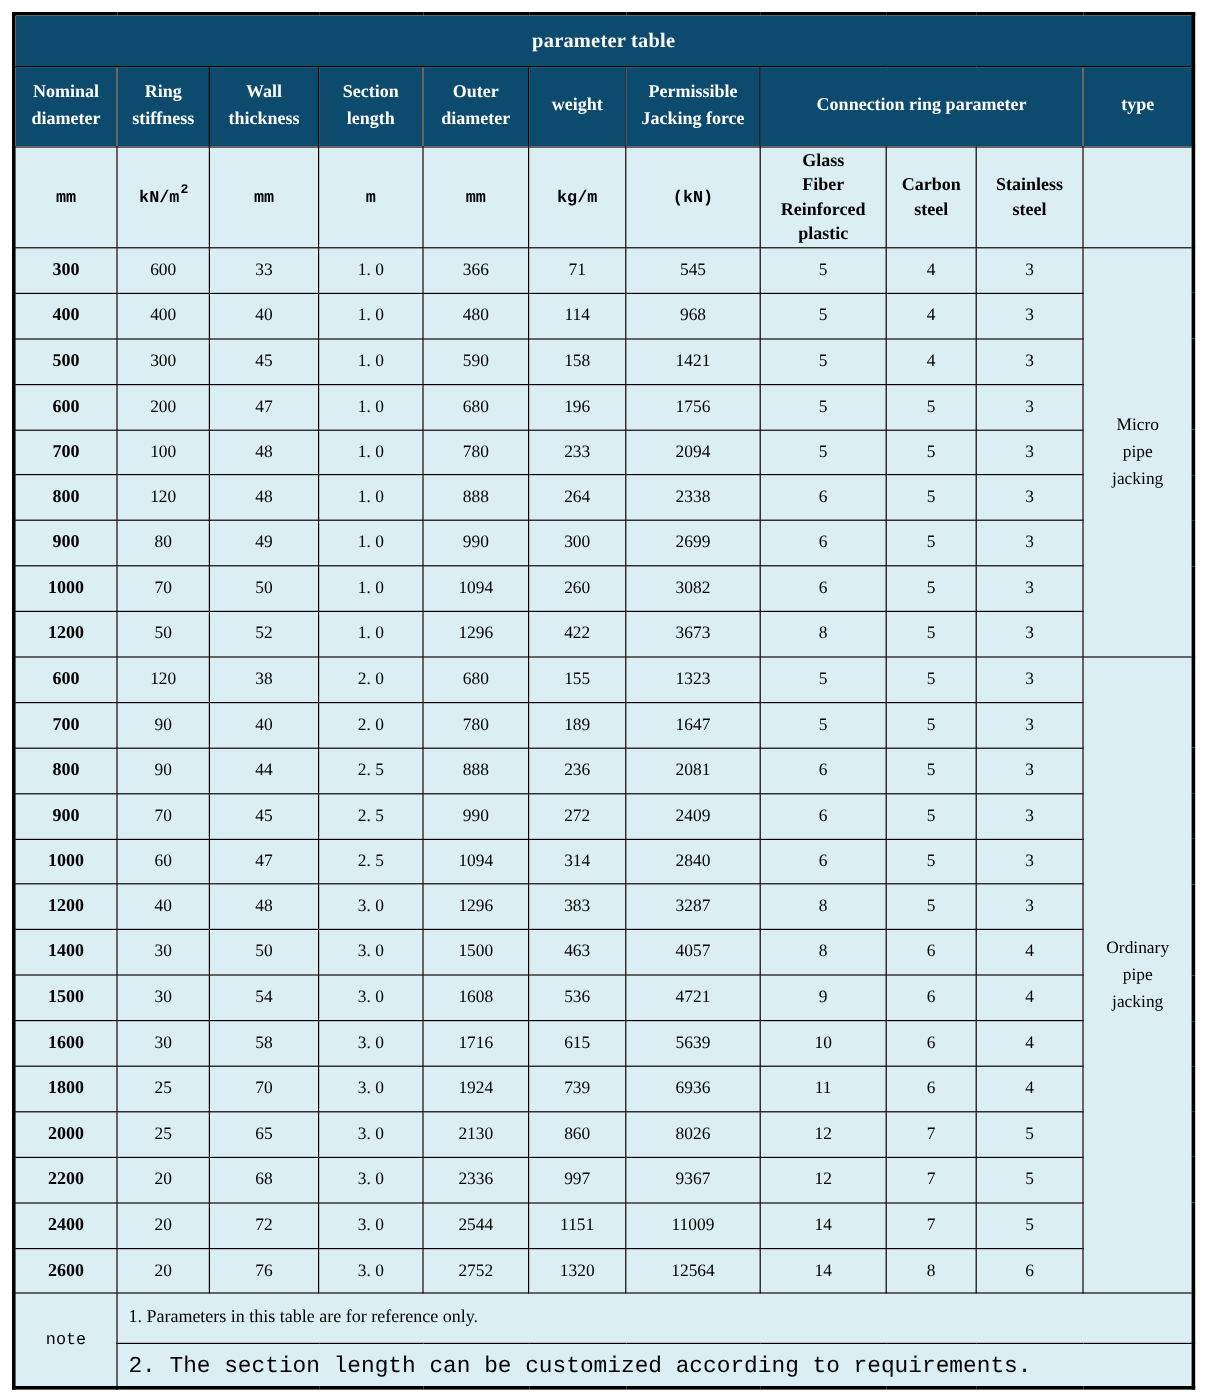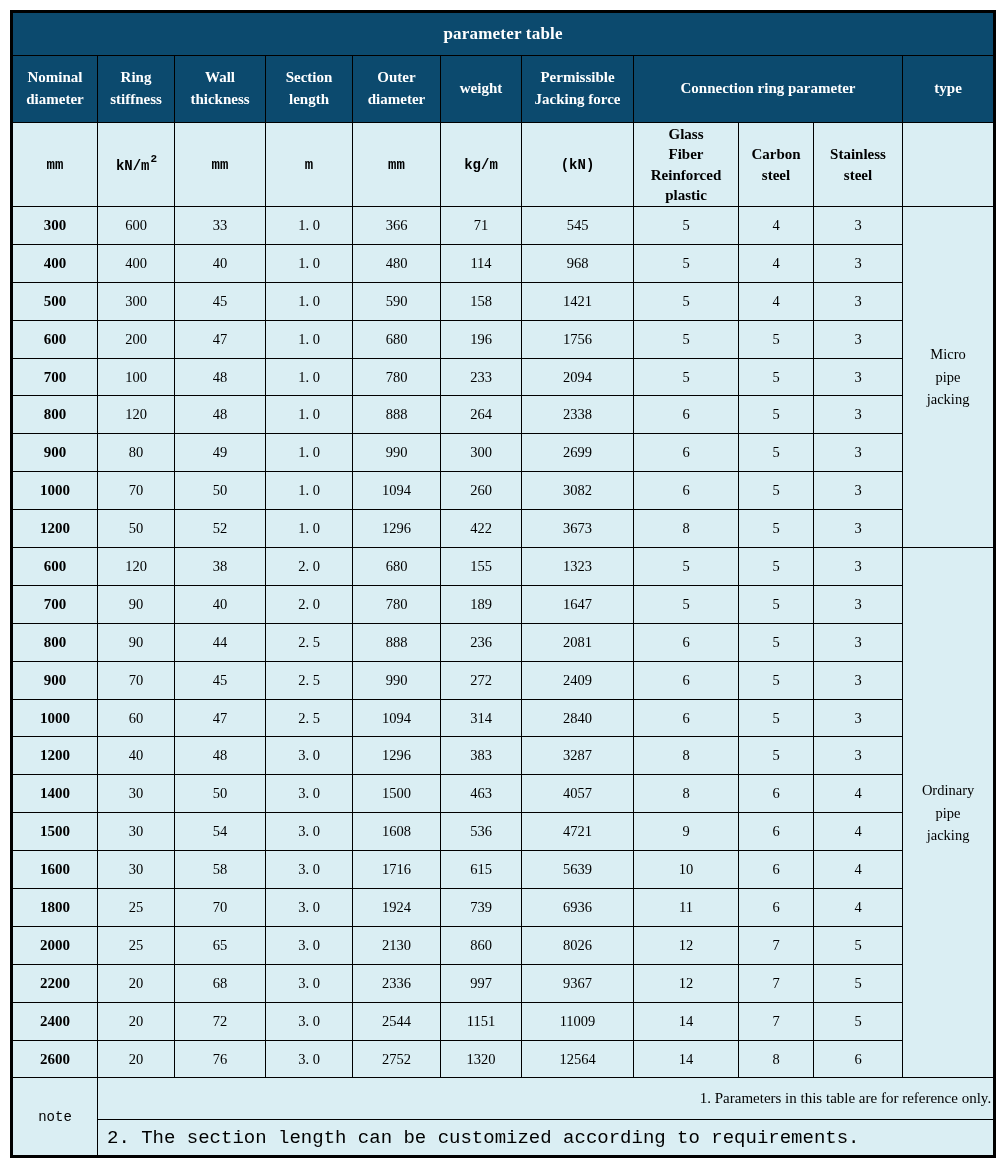--- a/index.html
+++ b/index.html
@@ -83,21 +83,20 @@
     font-family: "Liberation Mono", monospace;
     font-size: 14px;
   }
   .note-line {
     text-align: left;
     padding-left: 9px;
   }
   .note-serif {
     font-family: "Liberation Serif", serif;
     font-size: 15px;
-    text-align: right;
   }
   .note-mono {
     font-family: "Liberation Mono", monospace;
     font-size: 19px;
   }
 </style>
 </head>
 <body>
 
 <div class="wrap">

